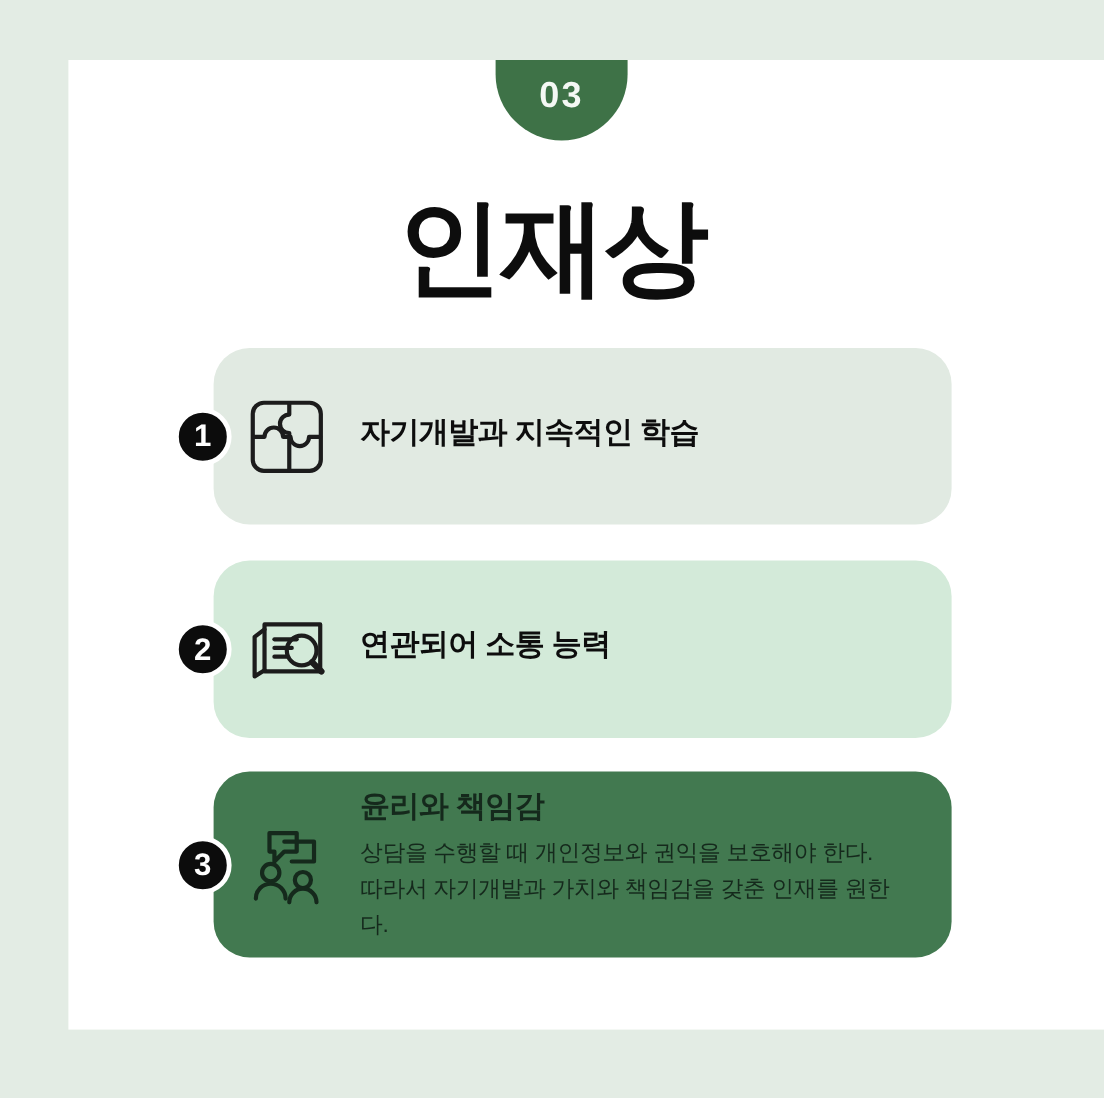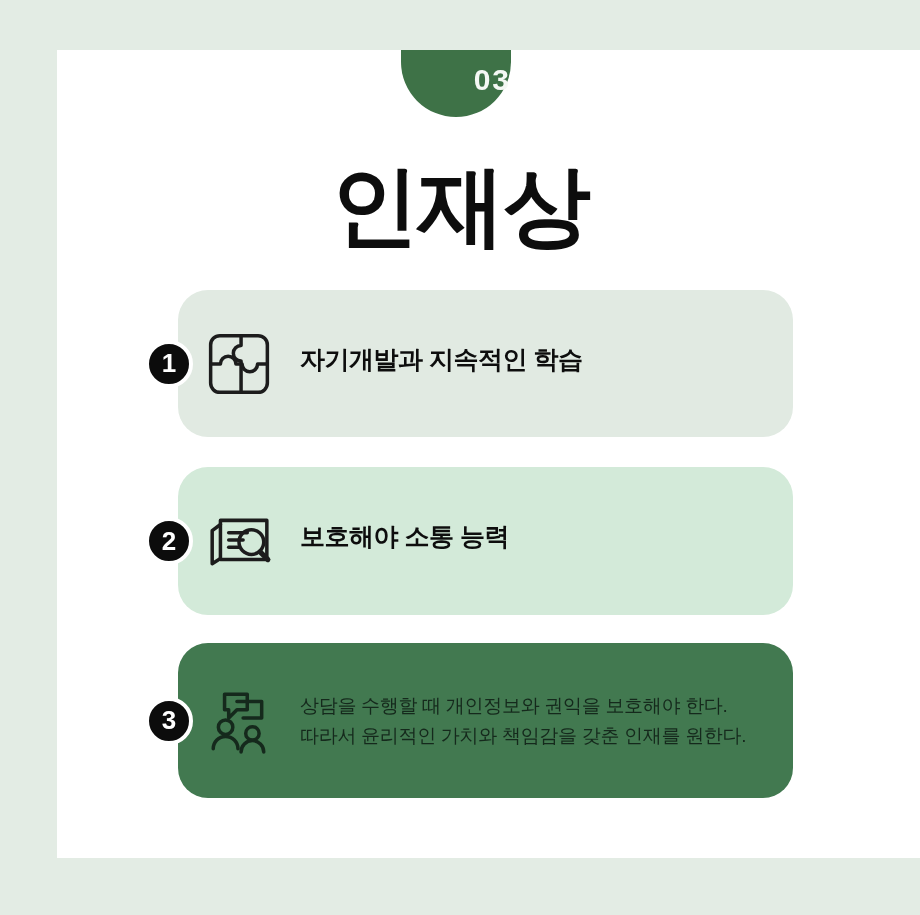--- a/index.html
+++ b/index.html
@@ -12,23 +12,23 @@
   body{
     background:var(--page-bg);
     font-family:"Liberation Sans","DejaVu Sans",sans-serif;
     position:relative;overflow:hidden;
   }
   .panel{
     position:absolute;left:57px;top:50px;width:863px;height:808px;
     background:var(--panel);
   }
   .top-tab{
-    position:absolute;left:401px;top:50px;width:110px;height:67px;
+    position:absolute;left:413px;top:50px;width:110px;height:67px;
     background:var(--badge-green);border-radius:0 0 56px 56px;
-    display:flex;align-items:center;justify-content:flex-end;
+    display:flex;align-items:center;justify-content:center;
     padding-bottom:8px;
   }
   .top-tab span{color:#f4f8f4;font-size:30px;font-weight:600;letter-spacing:2px;}
   .main-title{
     position:absolute;left:0;top:162px;width:920px;
     text-align:center;font-size:88px;font-weight:800;color:var(--ink);
     letter-spacing:-2px;line-height:1;
   }
   .card{
     position:absolute;left:178px;width:615px;border-radius:30px;
@@ -97,35 +97,36 @@
       <path class="icon-stroke" d="M14 12 h45 v38 h-45 z"></path>
       <path class="icon-stroke" d="M14 16 L6 22 V54 L14 49"></path>
       <line class="icon-stroke" x1="22" y1="24" x2="40" y2="24"></line>
       <line class="icon-stroke" x1="22" y1="31" x2="36" y2="31"></line>
       <line class="icon-stroke" x1="22" y1="38" x2="32" y2="38"></line>
       <circle class="icon-stroke" cx="44" cy="33" r="12"></circle>
       <line class="icon-stroke" x1="52.5" y1="42.5" x2="60" y2="50" style="stroke-width:5"></line>
     </svg>
   </div>
   <div class="text-zone">
-    <div class="card-heading">보호해야 소통 능력</div>
+    <div class="card-heading">연관되어 소통 능력</div>
   </div>
 </div>
 
 <div class="card card--3">
   <div class="num-badge">
     <span>3</span>
   </div>
   <div class="icon-zone">
     <svg viewBox="0 0 64 64" aria-hidden="true">
       <path class="icon-stroke" d="M40 6 h-22 v15 h4 v8 l8 -8 h10 z"></path>
       <path class="icon-stroke" d="M30 13 h24 v16 h-18"></path>
       <circle class="icon-stroke" cx="19" cy="38" r="7"></circle>
       <path class="icon-stroke" d="M7 59 a12 12 0 0 1 24 0"></path>
       <circle class="icon-stroke" cx="45" cy="44" r="6.5"></circle>
       <path class="icon-stroke" d="M34 62 a11 11 0 0 1 22 0"></path>
     </svg>
   </div>
   <div class="text-zone">
+    <div class="card-heading">윤리와 책임감</div>
     <div class="card-body">상담을 수행할 때 개인정보와 권익을 보호해야 한다.
-따라서 윤리적인 가치와 책임감을 갖춘 인재를 원한다.</div>
+따라서 자기개발과 가치와 책임감을 갖춘 인재를 원한다.</div>
   </div>
 </div>
 
 </body></html>

